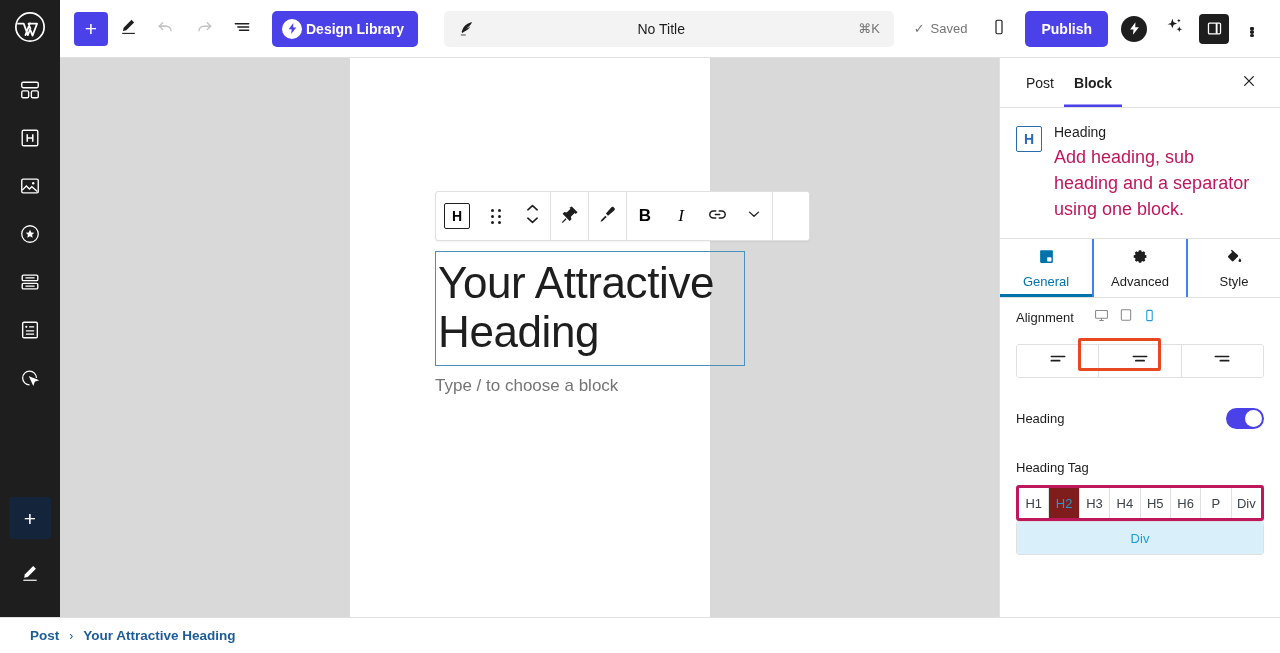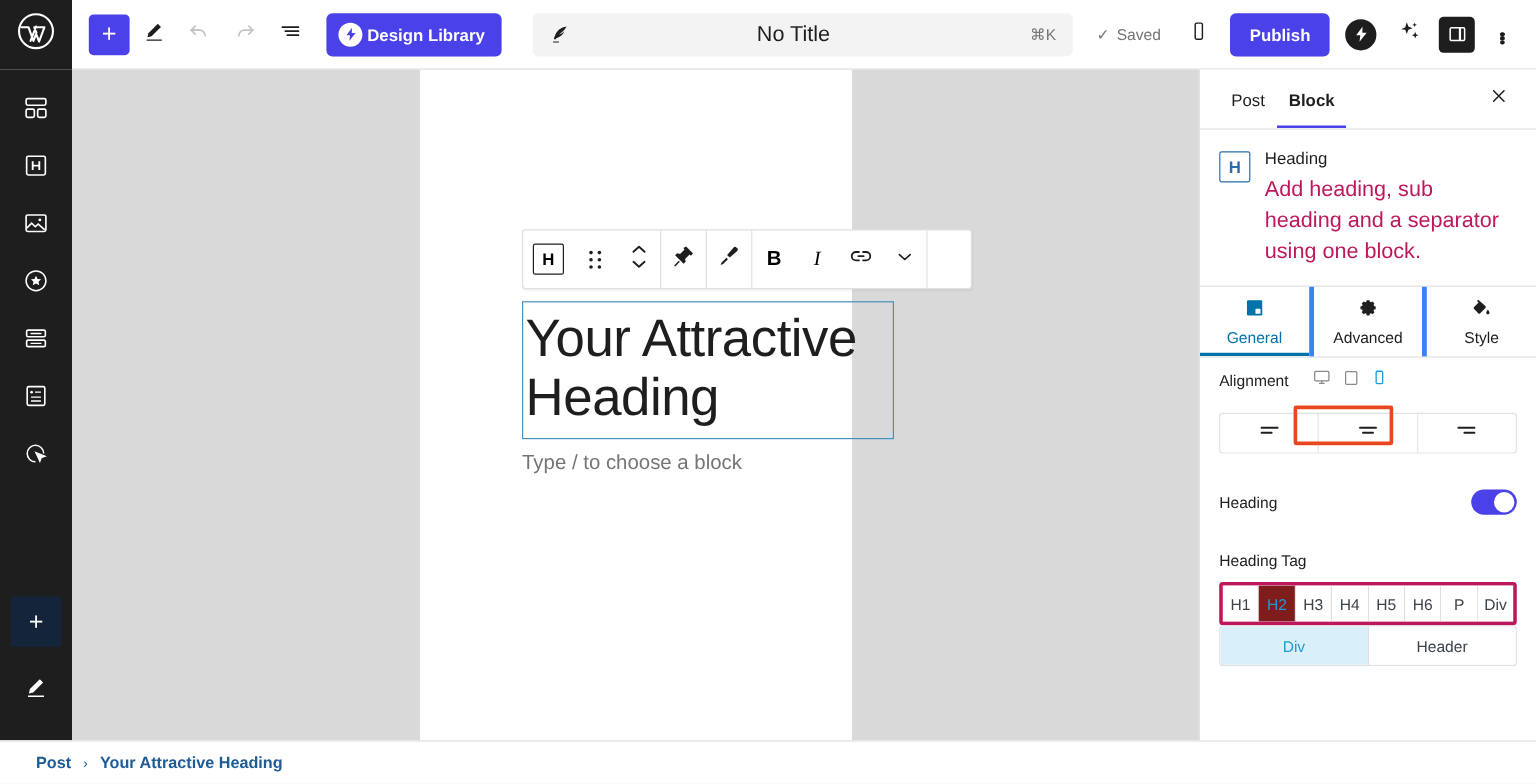--- a/index.html
+++ b/index.html
@@ -25,21 +25,21 @@
   .design-library { display: flex; align-items: center; gap: 4px; background: #4b41e8;
                     color: #fff; border-radius: 5px; height: 36px; padding: 0 14px 0 10px;
                     margin-left: 10px; cursor: pointer; font-size: 14px; font-weight: 600; }
   .dl-badge { width: 20px; height: 20px; border-radius: 50%; background:#fff;
               display:flex; align-items:center; justify-content:center; flex:0 0 20px; }
 
   .title-pill { flex: 0 1 450px; margin-left: 26px; height: 36px; background: #f3f3f3;
                 border-radius: 5px; display: flex; align-items: center; padding: 0 14px;
                 cursor: pointer; position: relative; }
   .title-pill .quill { margin-right: 9px; display: flex; }
-  .title-text { font-size: 18px; color: #1e1e1e; flex: 1; text-align: center; margin-right: 20px;}
+  .title-text { font-size: 14px; color: #1e1e1e; flex: 1; text-align: center; margin-right: 20px;}
   .title-kbd { font-size: 13px; color: #757575; }
 
   .topbar-right { display: flex; align-items: center; gap: 4px; margin-left: auto; padding-right: 12px; }
   .saved-ind { display: flex; align-items: center; gap: 6px; color: #757575;
                font-size: 13px; padding: 0 10px; cursor: pointer; }
   .publish-btn { background: #4b41e8; color: #fff; border-radius: 5px; height: 36px;
                  padding: 0 16px; display: flex; align-items: center; font-size: 14px;
                  font-weight: 600; cursor: pointer; border: none; margin: 0 4px; }
   .spectra-icon { width: 26px; height: 26px; border-radius: 50%; background: #1e1e1e;
                   display: flex; align-items: center; justify-content: center; }
@@ -107,21 +107,21 @@
   .blk-info { display: flex; gap: 12px; padding: 16px 18px 16px 16px; }
   .blk-info-ico { width: 26px; height: 26px; border: 1.6px solid #2b6cb0; border-radius: 2px;
                   display: flex; align-items: center; justify-content: center; color: #2b6cb0;
                   font-size: 14px; font-weight: 700; flex: 0 0 26px; margin-top: 2px; }
   .blk-info-title { font-size: 14px; color: #1e1e1e; margin-bottom: 4px; }
   .blk-info-desc { font-size: 18px; color: #be185d; line-height: 1.45; }
 
   .seg-tabs { display: flex; border-top: 1px solid #e0e0e0; border-bottom: 1px solid #e0e0e0; }
   .seg-tab { flex: 1 1 0; display: flex; flex-direction: column; align-items: center;
              justify-content: center; gap: 6px; height: 58px; cursor: pointer;
-             font-size: 13px; color: #1e1e1e; border-right: 4px solid #3b82f6; }
+             font-size: 13px; color: #1e1e1e; border-right: 2px solid #3b82f6; }
   .seg-tab:last-child { border-right: none; }
   .seg-tab.active { color: #0073aa; box-shadow: inset 0 -3px 0 #0073aa; }
 
   .section-head { display: flex; align-items: center; justify-content: space-between;
                   padding: 16px 16px 14px 16px; cursor: pointer; }
   .section-head .t { font-size: 14px; font-weight: 600; color: #1e1e1e; }
 
   .row-align { display: flex; align-items: center; padding: 0 16px; height: 38px; position: relative; }
   .row-label { font-size: 13px; color: #1e1e1e; }
   .device-group { display: flex; align-items: center; gap: 2px; margin-left: 12px;
@@ -576,21 +576,20 @@
         <div class="tag-btn">H3</div>
         <div class="tag-btn">H4</div>
         <div class="tag-btn">H5</div>
         <div class="tag-btn">H6</div>
         <div class="tag-btn">P</div>
         <div class="tag-btn">Div</div>
       </div>
 
       <div class="wrap-group">
         <div class="wrap-btn active">Div</div>
-        <div class="wrap-btn">Header</div>
       </div>
 
     </div>
   </div>
 
   <div class="breadcrumb-bar">
     <span class="bc-item">Post</span>
     <span class="bc-sep">›</span>
     <span class="bc-item">Your Attractive Heading</span>
   </div>

